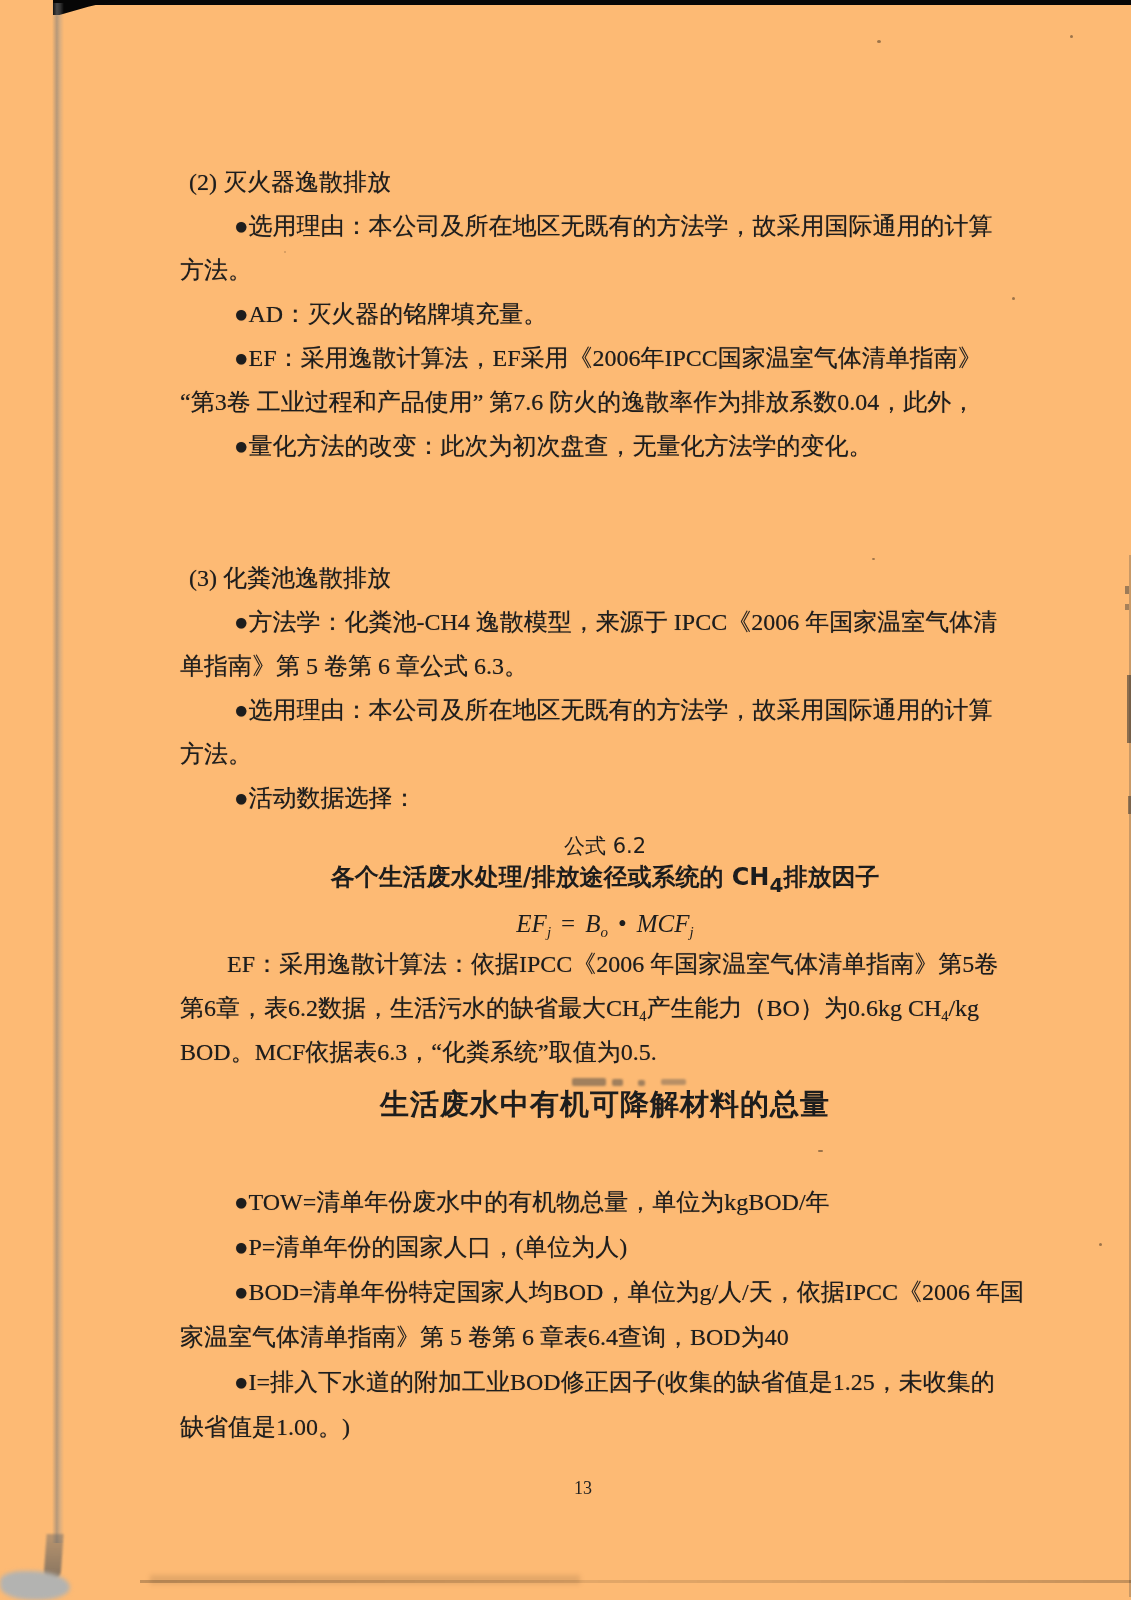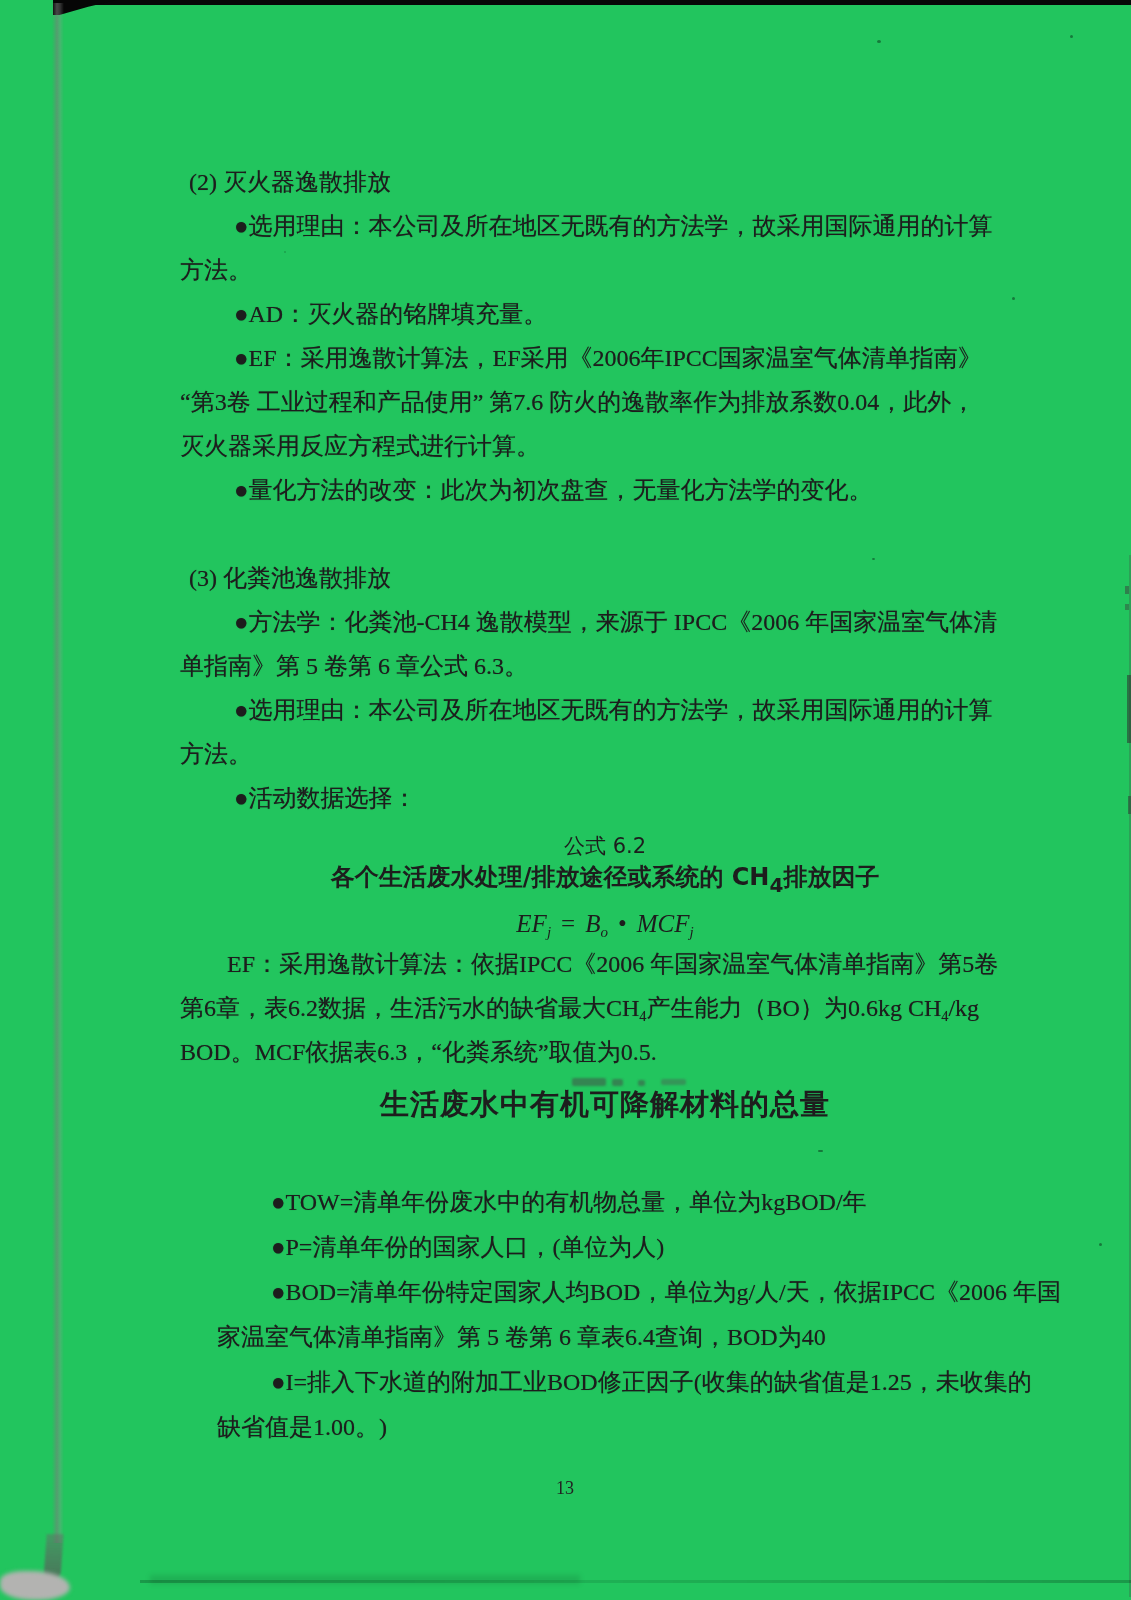--- a/index.html
+++ b/index.html
@@ -1,19 +1,19 @@
 <!DOCTYPE html>
 <html><head>
 <meta charset="utf-8">
 <style>
   html,body{margin:0;padding:0;background:#dddcd8;}
   .page{
     position:relative;
     width:1131px;height:1600px;
-    background:#22c55e;
+    background:#fdba74;
     overflow:hidden;
     font-family:"Liberation Serif","DejaVu Serif",serif;
     color:#1d1d1d;
   }
   
   .edge-top{position:absolute;left:56px;top:0;right:0;height:5px;background:#070707;}
   .edge-wedge{position:absolute;left:53px;top:0;width:64px;height:15px;background:#060606;
     clip-path:polygon(0 0,100% 0,55% 45%,10% 100%,0 100%);}
   .edge-left{position:absolute;left:52px;top:3px;width:12px;height:1540px;
     background:linear-gradient(to right,rgba(255,255,255,0),rgba(125,125,125,.55) 40%,rgba(150,150,150,.32) 68%,rgba(255,255,255,0));
@@ -37,38 +37,38 @@
   .smudge{position:absolute;left:572px;top:1078px;white-space:nowrap;}
   .smudge i{display:inline-block;background:rgba(70,70,70,.5);filter:blur(1px);border-radius:2px;vertical-align:top;}
   .smudge .d1{width:34px;height:8px;}
   .smudge .d2{width:11px;height:7px;margin-left:6px;margin-top:1px;}
   .smudge .d3{width:7px;height:6px;margin-left:15px;margin-top:2px;}
   .smudge .d4{width:25px;height:6px;margin-left:16px;margin-top:1px;background:rgba(80,80,80,.4);}
   
   .blk{position:absolute;left:180px;width:810px;}
   .line{height:44px;line-height:44px;font-size:24px;white-space:nowrap;
     text-shadow:0 0 .7px rgba(20,20,20,.55);}
-  .line45{height:45px;line-height:45px;margin-left:37px;}
+  .line45{height:45px;line-height:45px;}
   .h-offset{padding-left:9px;}
   .indent{padding-left:54px;}
   .indent-sm{padding-left:47px;}
   .center-blk{position:absolute;left:205px;width:800px;text-align:center;}
   .f-title{font-family:"DejaVu Sans","Liberation Sans",sans-serif;font-weight:normal;
     font-size:21px;line-height:26px;}
   .f-subtitle{font-family:"DejaVu Sans","Liberation Sans",sans-serif;font-weight:bold;
     font-size:24px;line-height:30px;margin-top:3px;}
   .f-math{font-size:25px;line-height:34px;margin-top:7px;white-space:nowrap;}
   .f-math .it{font-style:italic;text-align:right;}
   .f-math .op{margin:0 10px;}
   .f-math sub{font-size:.6em;font-style:italic;}
   .tow-title{font-family:"DejaVu Sans","Liberation Sans",sans-serif;font-weight:bold;
     font-size:29px;line-height:36px;letter-spacing:1px;}
   .tow-math{font-size:27px;line-height:32px;margin-top:13px;letter-spacing:.5px;white-space:nowrap;}
   .tow-math .it{font-style:italic;}
-  .pagenum{position:absolute;left:170px;top:1478px;width:790px;text-align:center;
+  .pagenum{position:absolute;left:188px;top:1478px;width:790px;text-align:center;
     font-size:18px;color:#222;}
   sub{vertical-align:-0.35em;}
 </style>
 </head>
 <body>
 
 <div class="page">
 
   <div class="edge-top"></div>
   <div class="edge-wedge"></div>
@@ -93,21 +93,20 @@
     <i class="d1"></i><i class="d2"></i><i class="d3"></i><i class="d4"></i>
   </div>
 
   <div class="blk" style="top:160px;">
     <div class="line h-offset">(2) 灭火器逸散排放</div>
     <div class="line indent">●选用理由：本公司及所在地区无既有的方法学，故采用国际通用的计算</div>
     <div class="line">方法。</div>
     <div class="line indent">●AD：灭火器的铭牌填充量。</div>
     <div class="line indent">●EF：采用逸散计算法，EF采用《2006年IPCC国家温室气体清单指南》</div>
     <div class="line">“第3卷 工业过程和产品使用” 第7.6 防火的逸散率作为排放系数0.04，此外，</div>
-    <div class="line">灭火器采用反应方程式进行计算。</div>
     <div class="line indent">●量化方法的改变：此次为初次盘查，无量化方法学的变化。</div>
   </div>
 
   <div class="blk" style="top:556px;">
     <div class="line h-offset">(3) 化粪池逸散排放</div>
     <div class="line indent">●方法学：化粪池-CH4 逸散模型，来源于 IPCC《2006 年国家温室气体清</div>
     <div class="line">单指南》第 5 卷第 6 章公式 6.3。</div>
     <div class="line indent">●选用理由：本公司及所在地区无既有的方法学，故采用国际通用的计算</div>
     <div class="line">方法。</div>
     <div class="line indent">●活动数据选择：</div>

